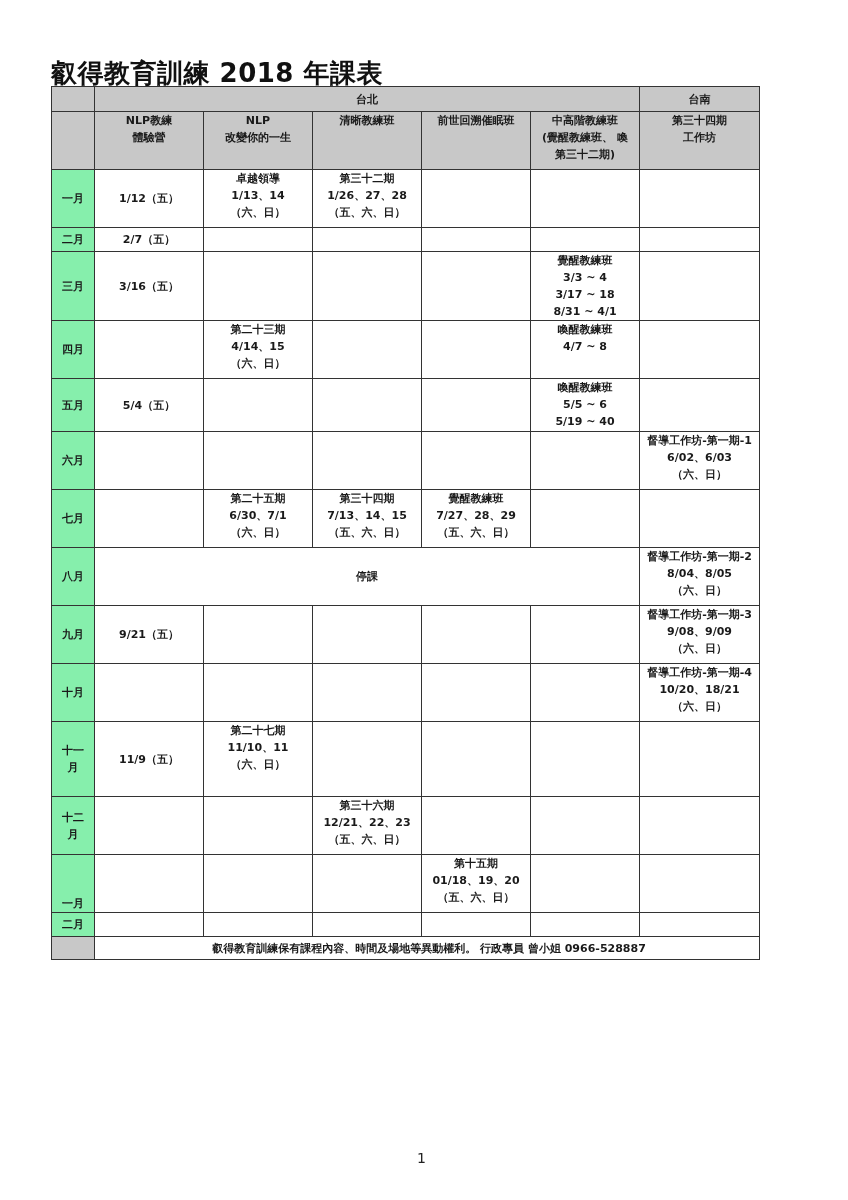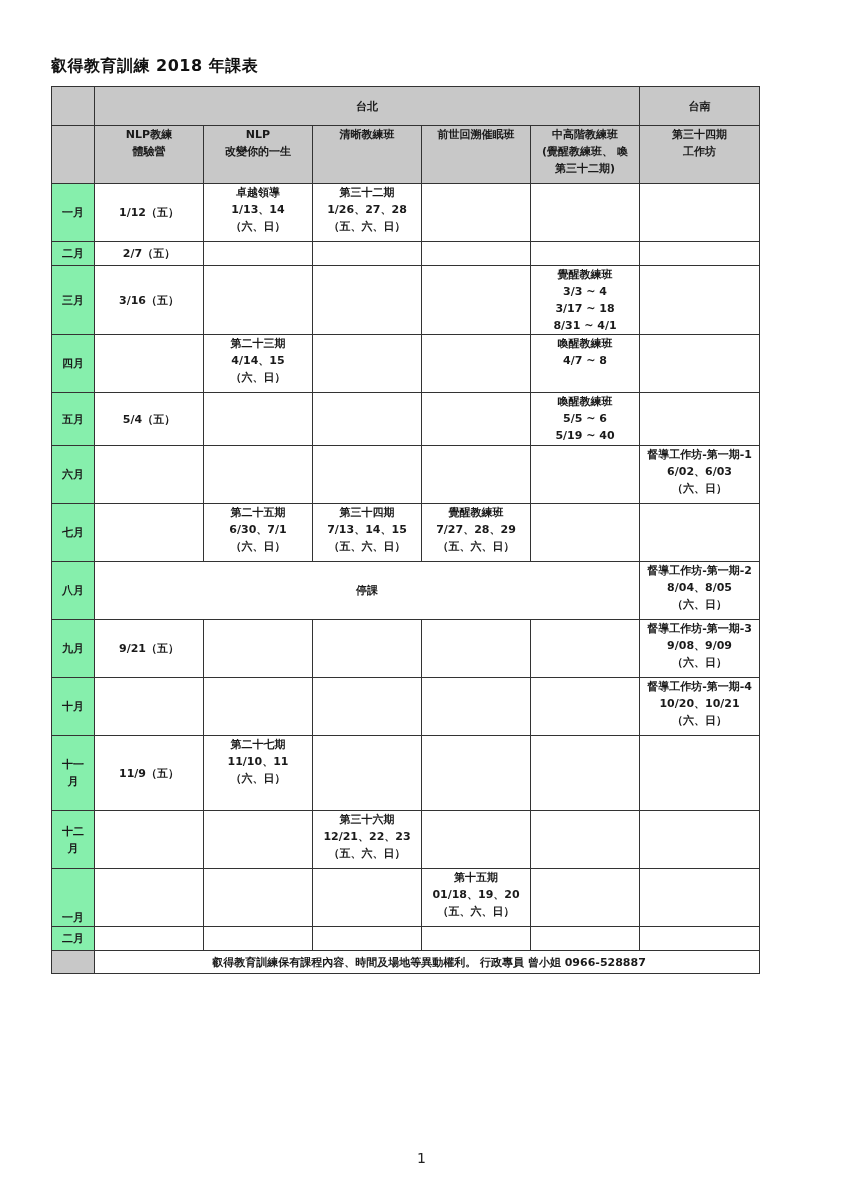--- a/index.html
+++ b/index.html
@@ -2,21 +2,21 @@
 <html><head>
 <meta charset="utf-8">
 <style>
   html, body { margin: 0; padding: 0; background: #ffffff; }
   body {
     width: 848px; height: 1200px; position: relative; overflow: hidden;
     font-family: "DejaVu Sans", "Liberation Sans", sans-serif; color: #1a1a1a;
   }
   .title {
     position: absolute; left: 51px; top: 56px;
-    font-size: 16px; font-weight: bold; letter-spacing: 0.5px; color: #111;
+    font-size: 26px; font-weight: bold; letter-spacing: 0.5px; color: #111;
   }
   table.schedule {
     position: absolute; left: 51px; top: 86px;
     border-collapse: collapse; table-layout: fixed;
     width: 708px;
     font-size: 11px; font-weight: bold;
   }
   table.schedule td, table.schedule th {
     border: 1px solid #333;
     padding: 0 2px;
@@ -46,21 +46,21 @@
   <colgroup>
     <col style="width:43px">
     <col style="width:109px">
     <col style="width:109px">
     <col style="width:109px">
     <col style="width:109px">
     <col style="width:109px">
     <col style="width:120px">
   </colgroup>
   <thead>
-    <tr style="height:39px">
+    <tr style="height:25px">
       <th class="hdr"></th>
       <th class="hdr mid" colspan="5">台北</th>
       <th class="hdr mid">台南</th>
     </tr>
     <tr style="height:58px">
       <th class="hdr"></th>
       <th class="hdr top">
           <div class="cell">
         <span>NLP教練</span>
         <span>體驗營</span>
@@ -384,21 +384,21 @@
         </td>
         <td class="top">
           <div class="cell"></div>
         </td>
         <td class="top">
           <div class="cell"></div>
         </td>
         <td class="top">
           <div class="cell">
             <span>督導工作坊-第一期-4</span>
-            <span>10/20、10/21</span>
+            <span>10/20、18/21</span>
             <span>（六、日）</span>
           </div>
         </td>
       </tr>
       <tr style="height: 75px;">
         <td class="month mid">
           <div class="cell">
             <span>十一</span>
             <span>月</span>
           </div>

